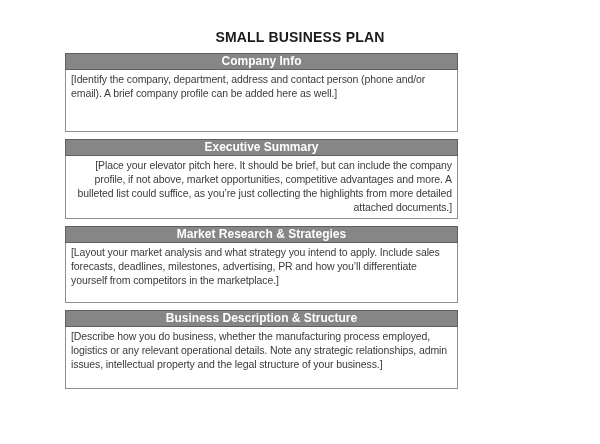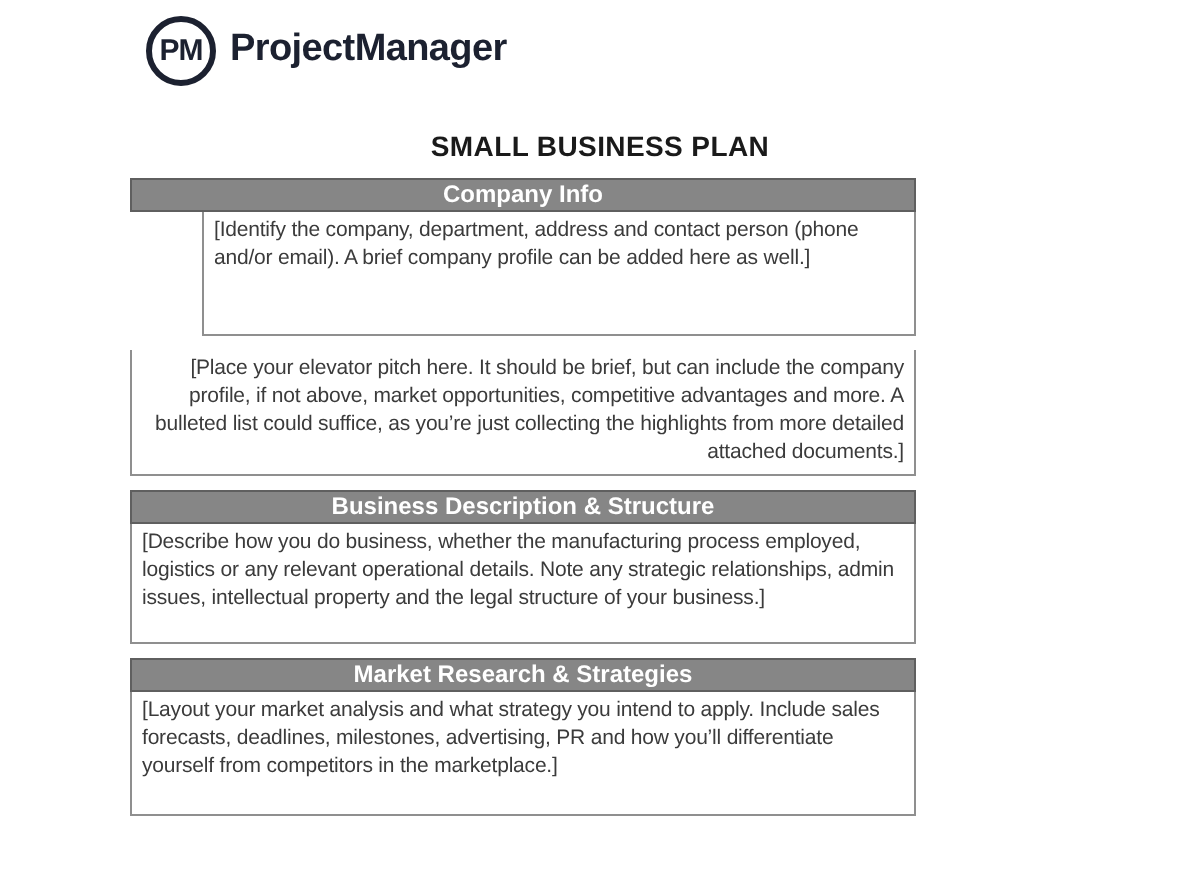--- a/index.html
+++ b/index.html
@@ -74,55 +74,50 @@
   .section-box {
     border: 1px solid var(--box-border, #8f8f8f);
     border-top: none;
     padding: 2px 5px 0 5px;
     font-size: 10.5px;
     line-height: 14px;
     letter-spacing: -0.1px;
     color: var(--body-text, #3b3b3b);
     background: #ffffff;
   }
-  .plan-section:nth-of-type(1) .section-box { min-height: 62px; margin-left: 36px; }
+  .plan-section:nth-of-type(1) .section-box { min-height: 62px; }
   .plan-section:nth-of-type(2) .section-box { min-height: 63px; text-align: right; }
   .plan-section:nth-of-type(3) .section-box { min-height: 60px; }
   .plan-section:nth-of-type(4) .section-box { min-height: 62px; }
 </style>
 </head>
 <body>
 
 <div class="page">
 
-  <header class="brand">
-    <span class="logo-circle">
-      <span class="logo-monogram">PM</span>
-    </span>
-    <span class="wordmark">ProjectManager</span>
-  </header>
 
   <h1 class="doc-title">SMALL BUSINESS PLAN</h1>
 
   <main class="sections">
 
     <section class="plan-section">
       <div class="section-bar">Company Info</div>
       <div class="section-box">[Identify the company, department, address and contact person (phone and/or email). A brief company profile can be added here as well.]</div>
     </section>
 
     <section class="plan-section">
+      <div class="section-bar">Executive Summary</div>
       <div class="section-box">[Place your elevator pitch here. It should be brief, but can include the company profile, if not above, market opportunities, competitive advantages and more. A bulleted list could suffice, as you’re just collecting the highlights from more detailed attached documents.]</div>
+    </section>
+
+    <section class="plan-section">
+      <div class="section-bar">Market Research &amp; Strategies</div>
+      <div class="section-box">[Layout your market analysis and what strategy you intend to apply. Include sales forecasts, deadlines, milestones, advertising, PR and how you’ll differentiate yourself from competitors in the marketplace.]</div>
     </section>
 
     <section class="plan-section">
       <div class="section-bar">Business Description &amp; Structure</div>
       <div class="section-box">[Describe how you do business, whether the manufacturing process employed, logistics or any relevant operational details. Note any strategic relationships, admin issues, intellectual property and the legal structure of your business.]</div>
     </section>
 
-    <section class="plan-section">
-      <div class="section-bar">Market Research &amp; Strategies</div>
-      <div class="section-box">[Layout your market analysis and what strategy you intend to apply. Include sales forecasts, deadlines, milestones, advertising, PR and how you’ll differentiate yourself from competitors in the marketplace.]</div>
-    </section>
-
 
   </main>
 </div>
 
 </body></html>

